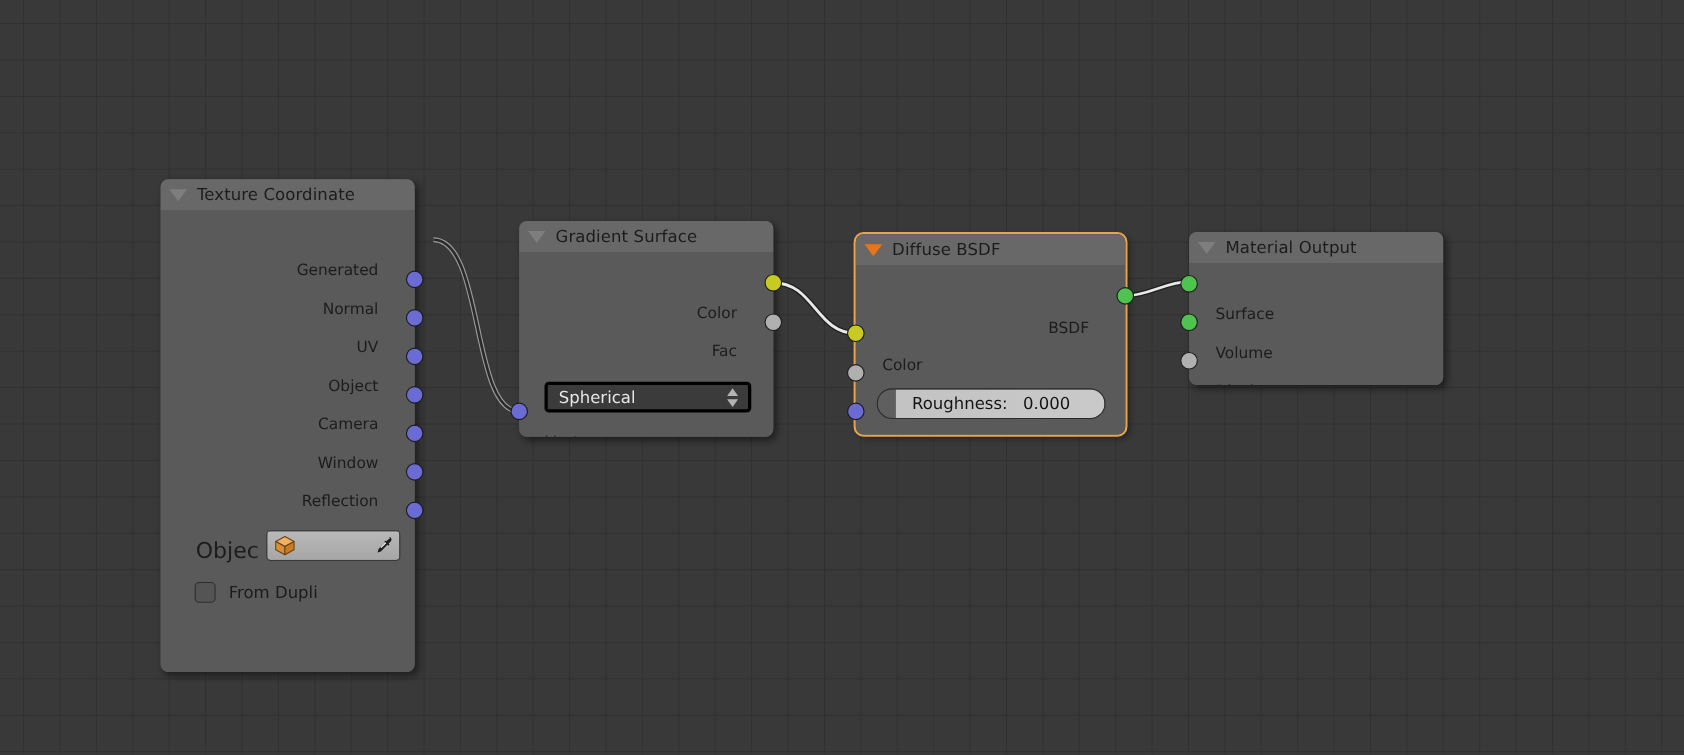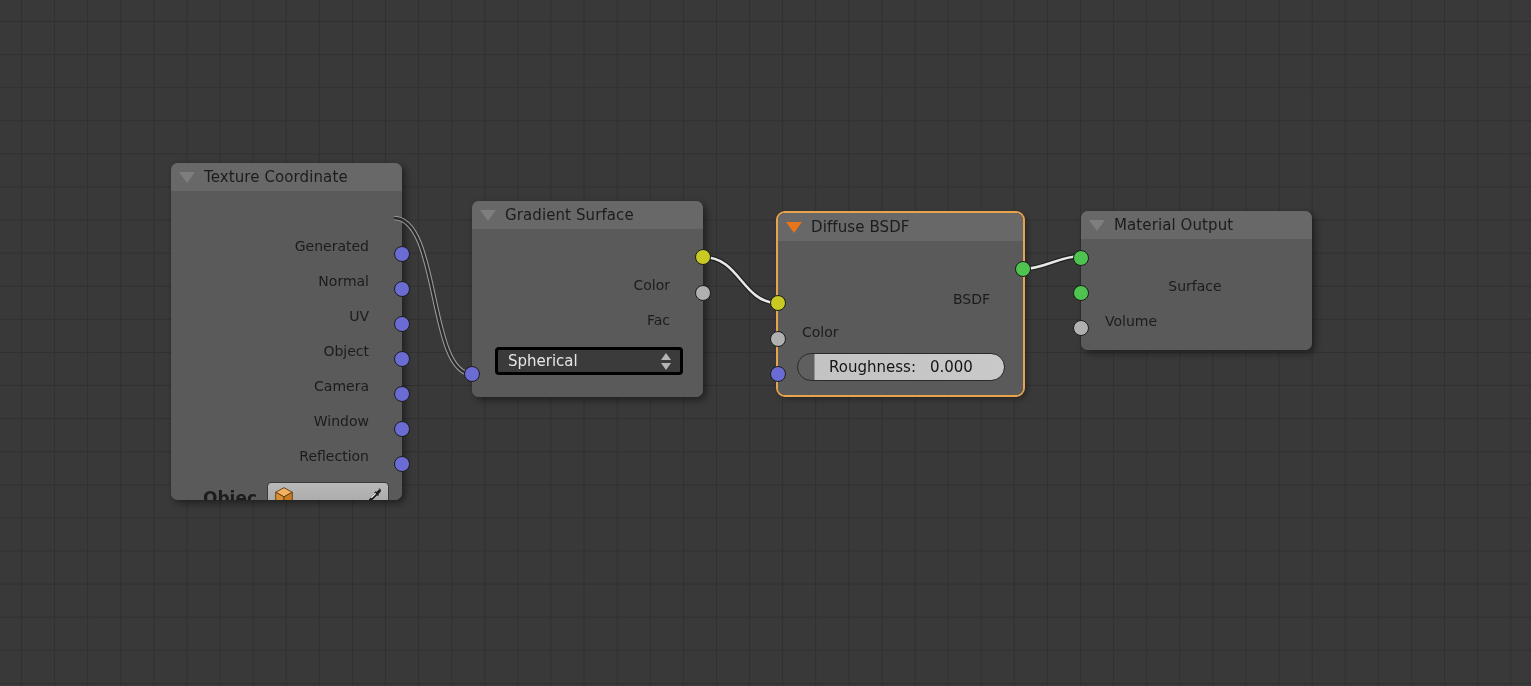--- a/index.html
+++ b/index.html
@@ -160,24 +160,23 @@
     border: 1px solid #2e2e2e;
   }
   .chk-label {
     position: absolute;
     font-size: 15px;
     color: #1c1c1c;
     white-space: nowrap;
   }
   .field-label {
     position: absolute;
-    font-size: 17px;
+    font-size: 20px;
     color: #1c1c1c;
     white-space: nowrap;
-    font-weight: bold;
   }
 
   #links { position: absolute; inset: 0; z-index: 4; pointer-events: none; }
 </style>
 </head>
 <body>
 
 <div id="editor">
 
   <svg id="links" width="1531" height="686">
@@ -185,21 +184,21 @@
     <path d="M 394 218 C 440 218 428 374 472 374" fill="none" stroke="#9a9a9a" stroke-width="4.5"></path>
     <path d="M 394 218 C 440 218 428 374 472 374" fill="none" stroke="#2a2a2a" stroke-width="2.4"></path>
 
     <path d="M 703 257 C 740 257 742 303 778 303" fill="none" stroke="#1f1f1f" stroke-width="5"></path>
     <path d="M 703 257 C 740 257 742 303 778 303" fill="none" stroke="#e8e8e8" stroke-width="2.6"></path>
 
     <path d="M 1023 269 C 1044 269 1060 256 1081 256" fill="none" stroke="#1f1f1f" stroke-width="5"></path>
     <path d="M 1023 269 C 1044 269 1060 256 1081 256" fill="none" stroke="#e8e8e8" stroke-width="2.6"></path>
   </svg>
 
-  <div class="node" id="n-texcoord" style="left:171px; top:163px; width:231px; height:337px;text-align:center;">
+  <div class="node" id="n-texcoord" style="left:146px; top:163px; width:231px; height:448px;text-align:center;">
     <div class="node-inner">
       <div class="node-header">
         <div class="tri"></div>
         <div class="node-title">Texture Coordinate</div>
       </div>
 
       <div class="node-body">
         <div class="row out" style="left:0; top:45px; width:198px;">
           <span>Generated</span>
         </div>
@@ -319,21 +318,21 @@
   </div>
 
   <div class="node" id="n-output" style="left:1081px; top:211px; width:231px; height:139px;">
     <div class="node-inner">
       <div class="node-header">
         <div class="tri"></div>
         <div class="node-title">Material Output</div>
       </div>
 
       <div class="node-body">
-        <div class="row in" style="left:24px; top:37px; width:180px;justify-content:center;">
+        <div class="row in" style="left:24px; top:37px; width:180px;">
           <span>Surface</span>
         </div>
         <div class="row in" style="left:24px; top:72px; width:180px;">
           <span>Volume</span>
         </div>
         <div class="row in" style="left:24px; top:107px; width:180px;">
           <span>Displacement</span>
         </div>
       </div>
     </div>

